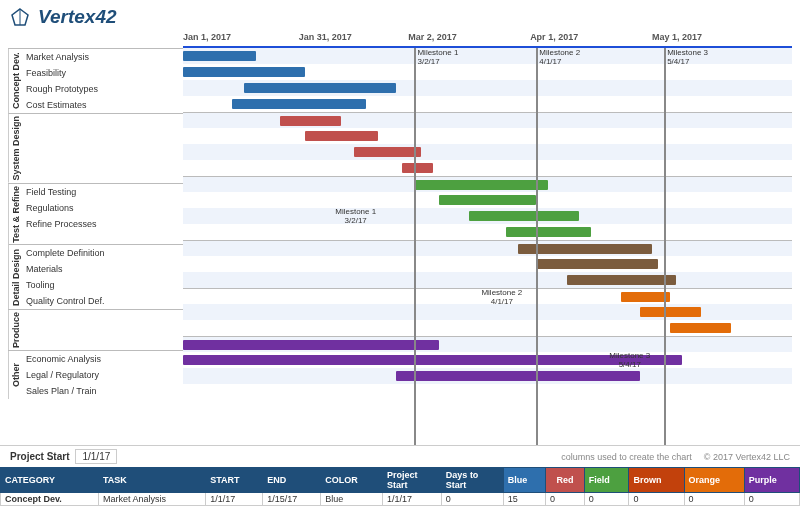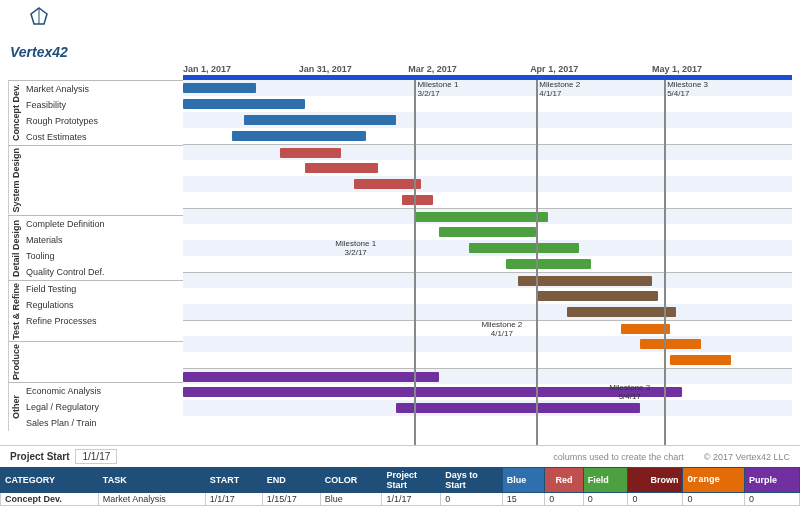--- a/index.html
+++ b/index.html
@@ -3,21 +3,21 @@
   <meta charset="utf-8">
   <style>
     * { box-sizing: border-box; margin: 0; padding: 0; }
     body { font-family: Arial, sans-serif; background: #fff; width: 800px; height: 506px; overflow: hidden; font-size: 11px; }
 
     .main-container { width: 800px; height: 506px; display: flex; flex-direction: column; }
 
     
     .header { display: flex; justify-content: space-between; align-items: center; padding: 6px 10px 2px 10px; }
     .page-title { font-size: 20px; font-weight: bold; color: #1f4e79; letter-spacing: 0.5px; }
-    .logo { display: flex; align-items: center; gap: 18px; color: #1f4e79; font-size: 14px; font-weight: bold; font-style: italic; flex-direction: column; }
+    .logo { display: flex; align-items: center; gap: 8px; color: #1f4e79; font-size: 19px; font-weight: bold; font-style: italic; }
     .logo-icon { width: 20px; height: 20px; }
 
     
     .chart-area { flex: 1; display: flex; flex-direction: row; padding: 0 8px; overflow: hidden; }
 
     
     .label-section { display: flex; flex-direction: column; width: 175px; flex-shrink: 0; }
 
     
     .category-group { display: flex; flex-direction: row; align-items: stretch; }
@@ -89,55 +89,55 @@
           <div class="task-label">Rough Prototypes</div>
           <div class="task-label">Cost Estimates</div>
         </div>
       </div>
 
       <div class="category-group group-separator">
         <div class="category-label" style="width:14px;">System Design</div>
       </div>
 
       <div class="category-group group-separator">
+        <div class="category-label" style="width:14px;">Test &amp; Refine</div>
+        <div class="task-labels">
+          <div class="task-label">Field Testing</div>
+          <div class="task-label">Regulations</div>
+          <div class="task-label">Refine Processes</div>
+        </div>
+      </div>
+
+      <div class="category-group group-separator">
         <div class="category-label" style="width:14px;">Detail Design</div>
         <div class="task-labels">
           <div class="task-label">Complete Definition</div>
           <div class="task-label">Materials</div>
           <div class="task-label">Tooling</div>
           <div class="task-label">Quality Control Def.</div>
         </div>
       </div>
 
       <div class="category-group group-separator">
-        <div class="category-label" style="width:14px;">Test &amp; Refine</div>
-        <div class="task-labels">
-          <div class="task-label">Field Testing</div>
-          <div class="task-label">Regulations</div>
-          <div class="task-label">Refine Processes</div>
-        </div>
-      </div>
-
-      <div class="category-group group-separator">
         <div class="category-label" style="width:14px;">Produce</div>
       </div>
 
       <div class="category-group group-separator">
         <div class="category-label" style="width:14px;">Other</div>
         <div class="task-labels">
           <div class="task-label">Economic Analysis</div>
           <div class="task-label">Legal / Regulatory</div>
           <div class="task-label">Sales Plan / Train</div>
         </div>
       </div>
     </div>
 
     <div class="timeline-section">
 
-      <div class="date-header" style="position:relative; height:18px; border-bottom:5px solid #1d4ed8;">
+      <div class="date-header" style="position:relative; height:18px; border-bottom:2px solid #1d4ed8;">
         <span class="date-label" style="left:0%;">Jan 1, 2017</span>
         <span class="date-label" style="left:19%;">Jan 31, 2017</span>
         <span class="date-label" style="left:37%;">Mar 2, 2017</span>
         <span class="date-label" style="left:57%;">Apr 1, 2017</span>
         <span class="date-label" style="left:77%;">May 1, 2017</span>
       </div>
 
       <div class="gantt-body" style="position:relative; flex:1; background:#fff;">
 
         <div class="milestone-line" style="left:38%;"></div>
@@ -225,42 +225,42 @@
     </div>
   </div>
 
   <div class="bottom-section">
 
     <div class="project-start-row">
       <div style="display:flex;align-items:center;gap:6px;">
         <span class="project-start-label">Project Start</span>
         <span class="project-start-value">1/1/17</span>
       </div>
-      <div style="display:flex;gap:20px; align-items:center;">
+      <div style="display:flex;gap:12px; align-items:center;">
         <span class="columns-note">columns used to create the chart</span>
         <span class="copyright-note">© 2017 Vertex42 LLC</span>
       </div>
     </div>
 
     <div style="overflow-x:auto;">
       <table class="data-table">
         <thead>
           <tr>
             <th>CATEGORY</th>
             <th>TASK</th>
             <th>START</th>
             <th>END</th>
             <th>COLOR</th>
             <th>Project<br>Start</th>
             <th>Days to<br>Start</th>
             <th style="background:#2e6fad;">Blue</th>
             <th style="background:#c0504d;text-align:center;">Red</th>
             <th style="background:#4da040;">Field</th>
-            <th style="background:#7f1d1d;text-align:right;">Brown</th>
-            <th style="background:#e36c09;font-family:Liberation Mono, monospace;">Orange</th>
+            <th style="background:#c2410c;">Brown</th>
+            <th style="background:#e36c09;">Orange</th>
             <th style="background:#7030a0;">Purple</th>
           </tr>
         </thead>
         <tbody id="table-body">
           <tr>
             <td>Concept Dev.</td>
             <td>Market Analysis</td>
             <td>1/1/17</td>
             <td>1/15/17</td>
             <td>Blue</td>

